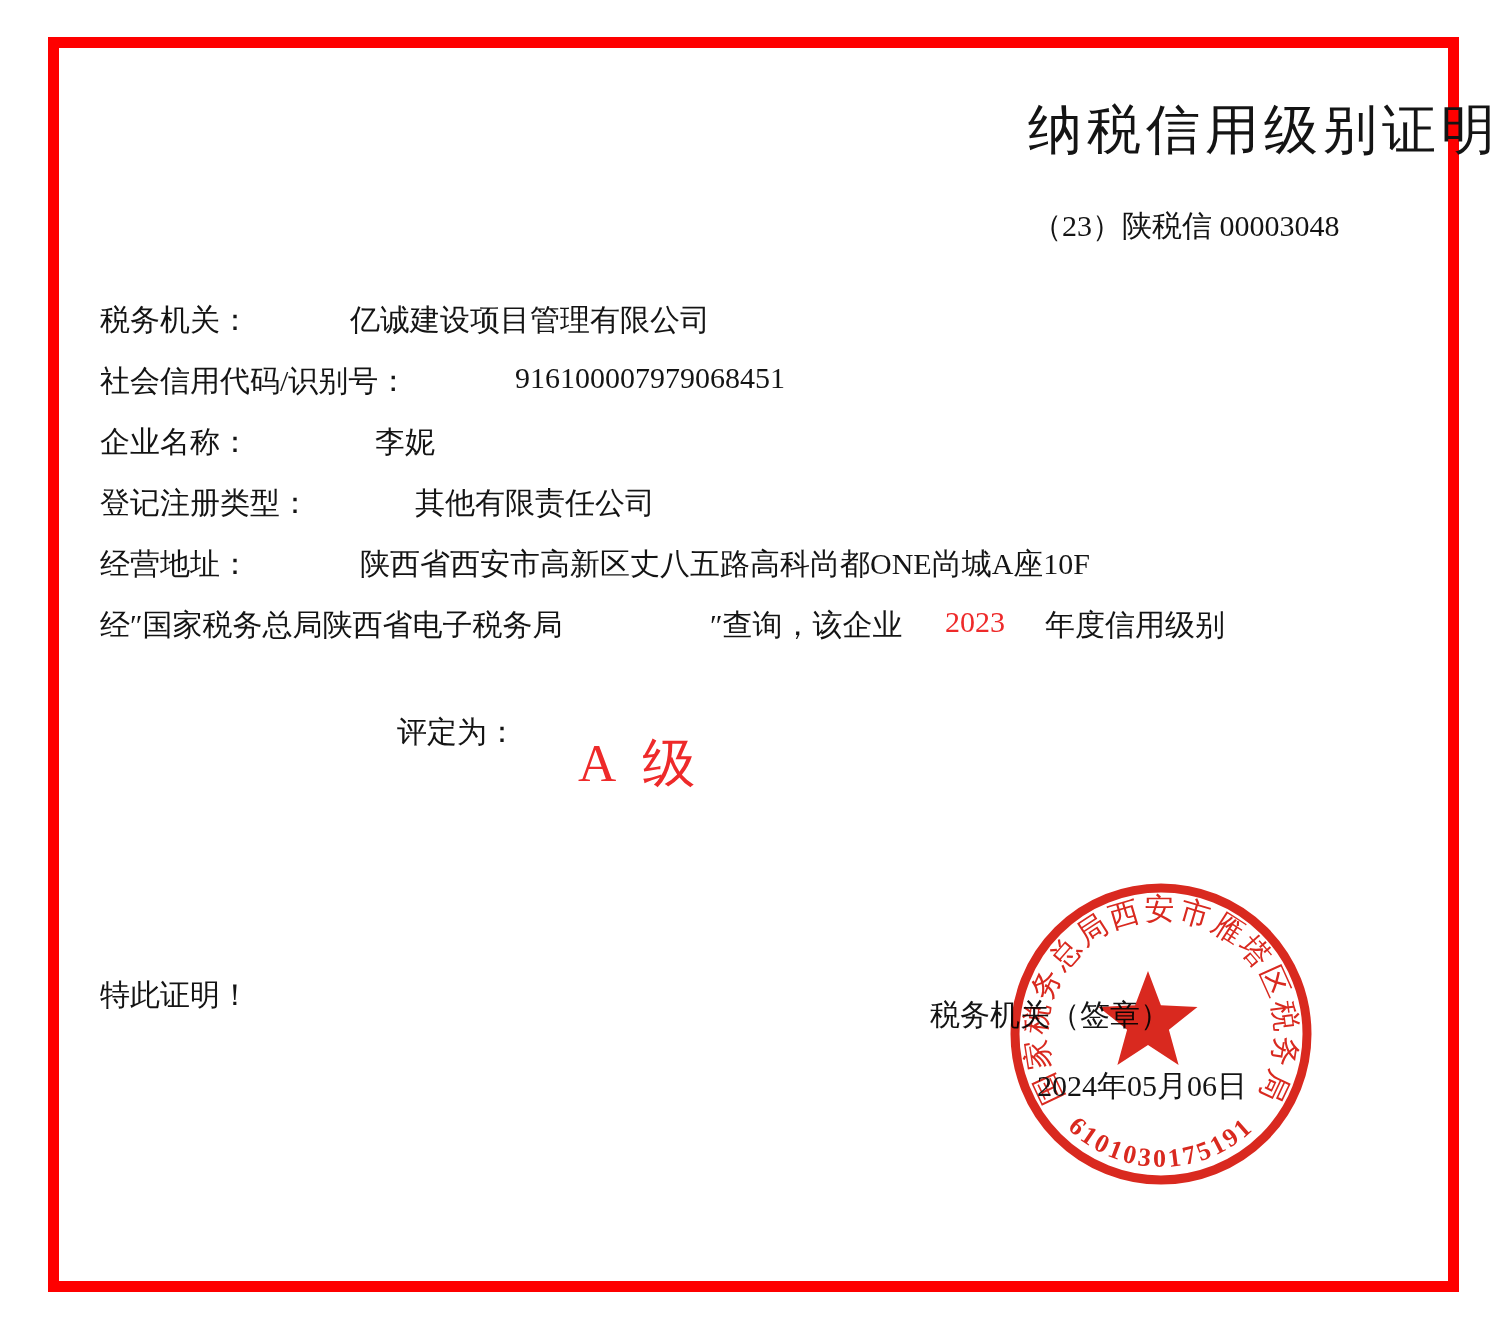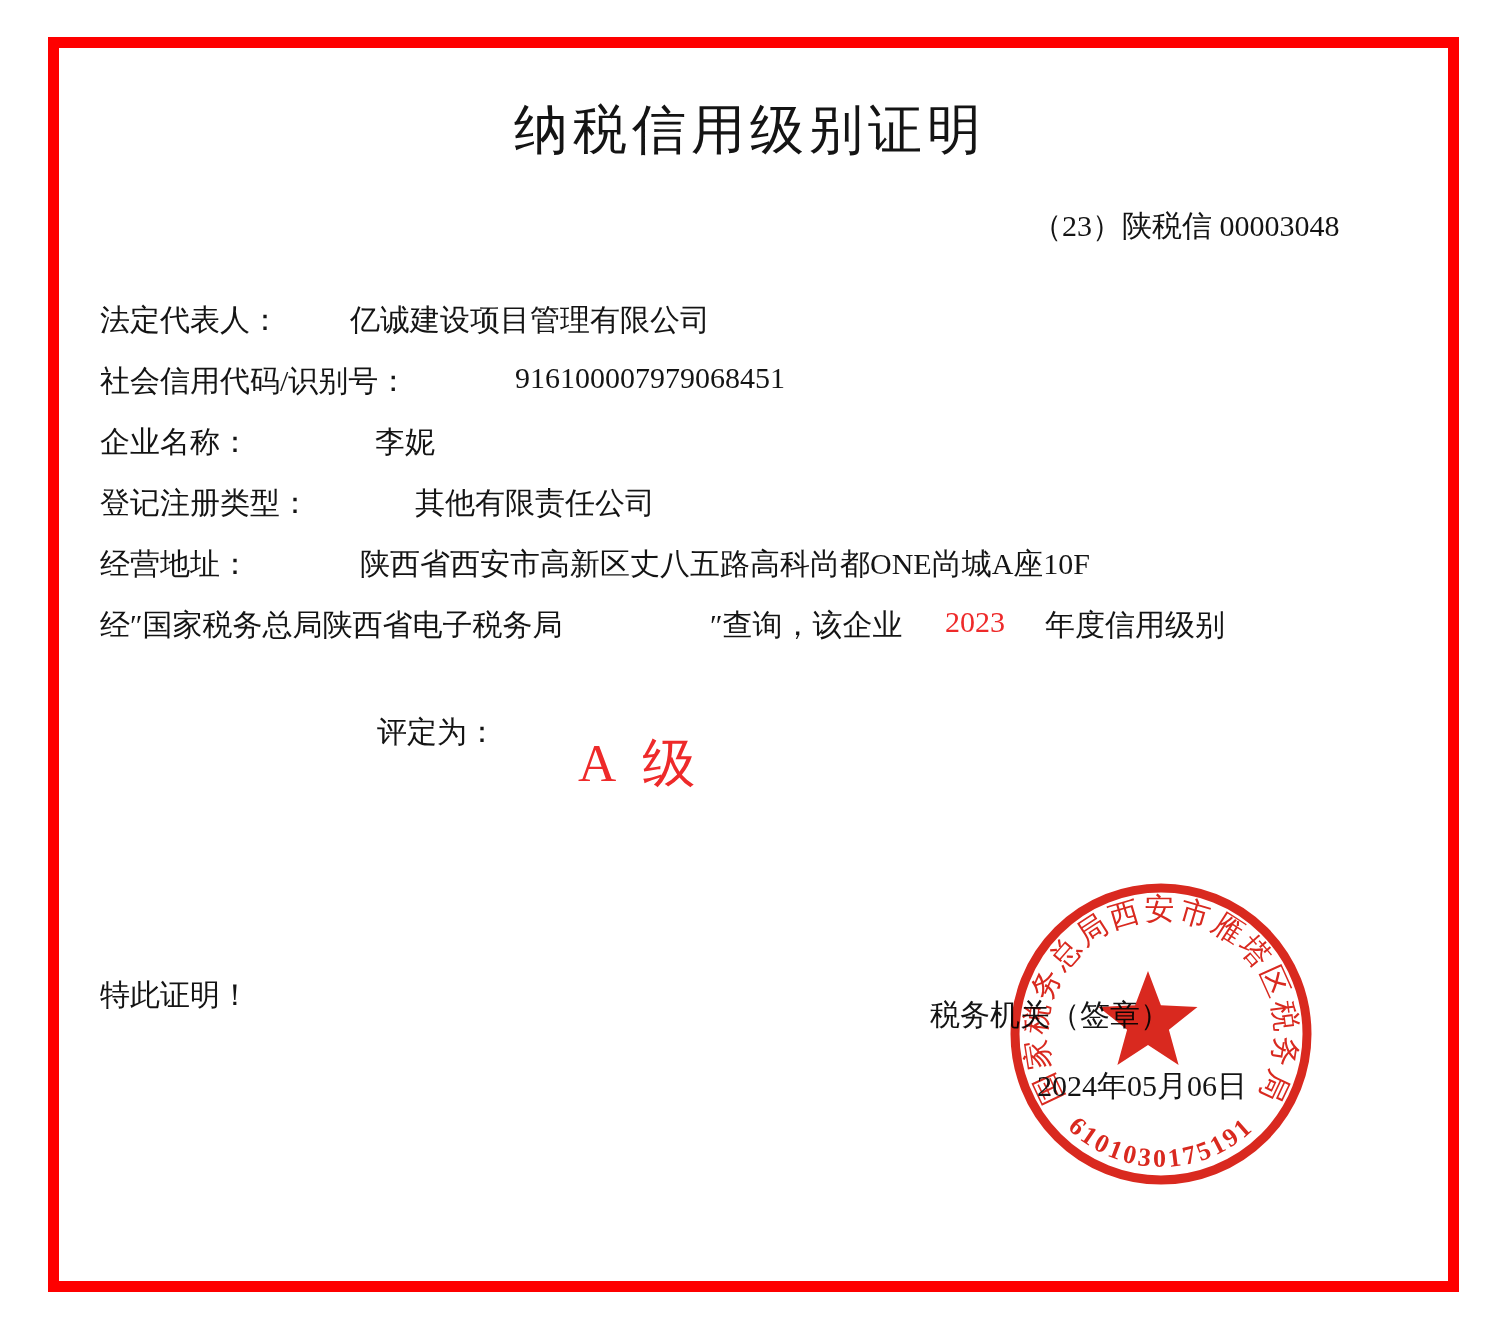--- a/index.html
+++ b/index.html
@@ -14,21 +14,21 @@
     font-family:"Liberation Serif","DejaVu Serif",serif;
     color:var(--ink);
     overflow:hidden;
   }
   .abs{position:absolute;white-space:nowrap;}
   .frame{
     position:absolute;left:48px;top:37px;width:1411px;height:1255px;
     border:11px solid var(--border-red);box-sizing:border-box;
   }
   .title{
-    left:0;right:0;top:94px;text-align:center;
+    left:0;right:0;top:94px;text-align:right;
     font-size:54px;letter-spacing:5px;
   }
   .doc-number{left:1032px;top:206px;font-size:30px;}
   .body-text{font-size:30px;}
   .red-text{color:var(--red);}
   .rating-value{left:578px;top:728px;font-size:53px;letter-spacing:8px;color:var(--red);}
   .seal-wrap{
     left:1005px;top:878px;width:312px;height:312px;
     mix-blend-mode:multiply;z-index:4;
   }
@@ -37,41 +37,41 @@
 </style>
 </head>
 <body>
 
 <div class="frame"></div>
 
 <div class="abs title">纳税信用级别证明</div>
 
 <div class="abs doc-number">（23）陕税信  00003048</div>
 
-<div class="abs body-text" style="left:100px;top:300px">法定代表人：</div>
+<div class="abs body-text" style="left:100px;top:300px">税务机关：</div>
 <div class="abs body-text" style="left:350px;top:300px">亿诚建设项目管理有限公司</div>
 
 <div class="abs body-text" style="left:100px;top:361px">社会信用代码/识别号：</div>
 <div class="abs body-text" style="left:515px;top:361px">916100007979068451</div>
 
 <div class="abs body-text" style="left:100px;top:422px">企业名称：</div>
 <div class="abs body-text" style="left:375px;top:422px">李妮</div>
 
 <div class="abs body-text" style="left:100px;top:483px">登记注册类型：</div>
 <div class="abs body-text" style="left:415px;top:483px">其他有限责任公司</div>
 
 <div class="abs body-text" style="left:100px;top:544px">经营地址：</div>
 <div class="abs body-text" style="left:360px;top:544px">陕西省西安市高新区丈八五路高科尚都ONE尚城A座10F</div>
 
 <div class="abs body-text" style="left:100px;top:605px">经″国家税务总局陕西省电子税务局</div>
 <div class="abs body-text" style="left:710px;top:605px">″查询，该企业</div>
 <div class="abs body-text red-text" style="left:945px;top:605px">2023</div>
 <div class="abs body-text" style="left:1045px;top:605px">年度信用级别</div>
 
-<div class="abs body-text" style="left:377px;top:712px">评定为：</div>
+<div class="abs body-text" style="left:397px;top:712px">评定为：</div>
 <div class="abs rating-value">A 级</div>
 
 <div class="abs body-text" style="left:100px;top:975px">特此证明！</div>
 <div class="abs sign-line">税务机关（签章）</div>
 
 <div class="abs seal-wrap">
   <svg width="312" height="312" viewBox="0 0 312 312">
     <defs>
       <path id="seal-arc-top" d="M 67.9 229.9 A 115 115 0 1 1 244.1 229.9" fill="none"></path>
       <path id="seal-arc-bottom" d="M 62 250 A 133 133 0 0 0 250 250" fill="none"></path>

